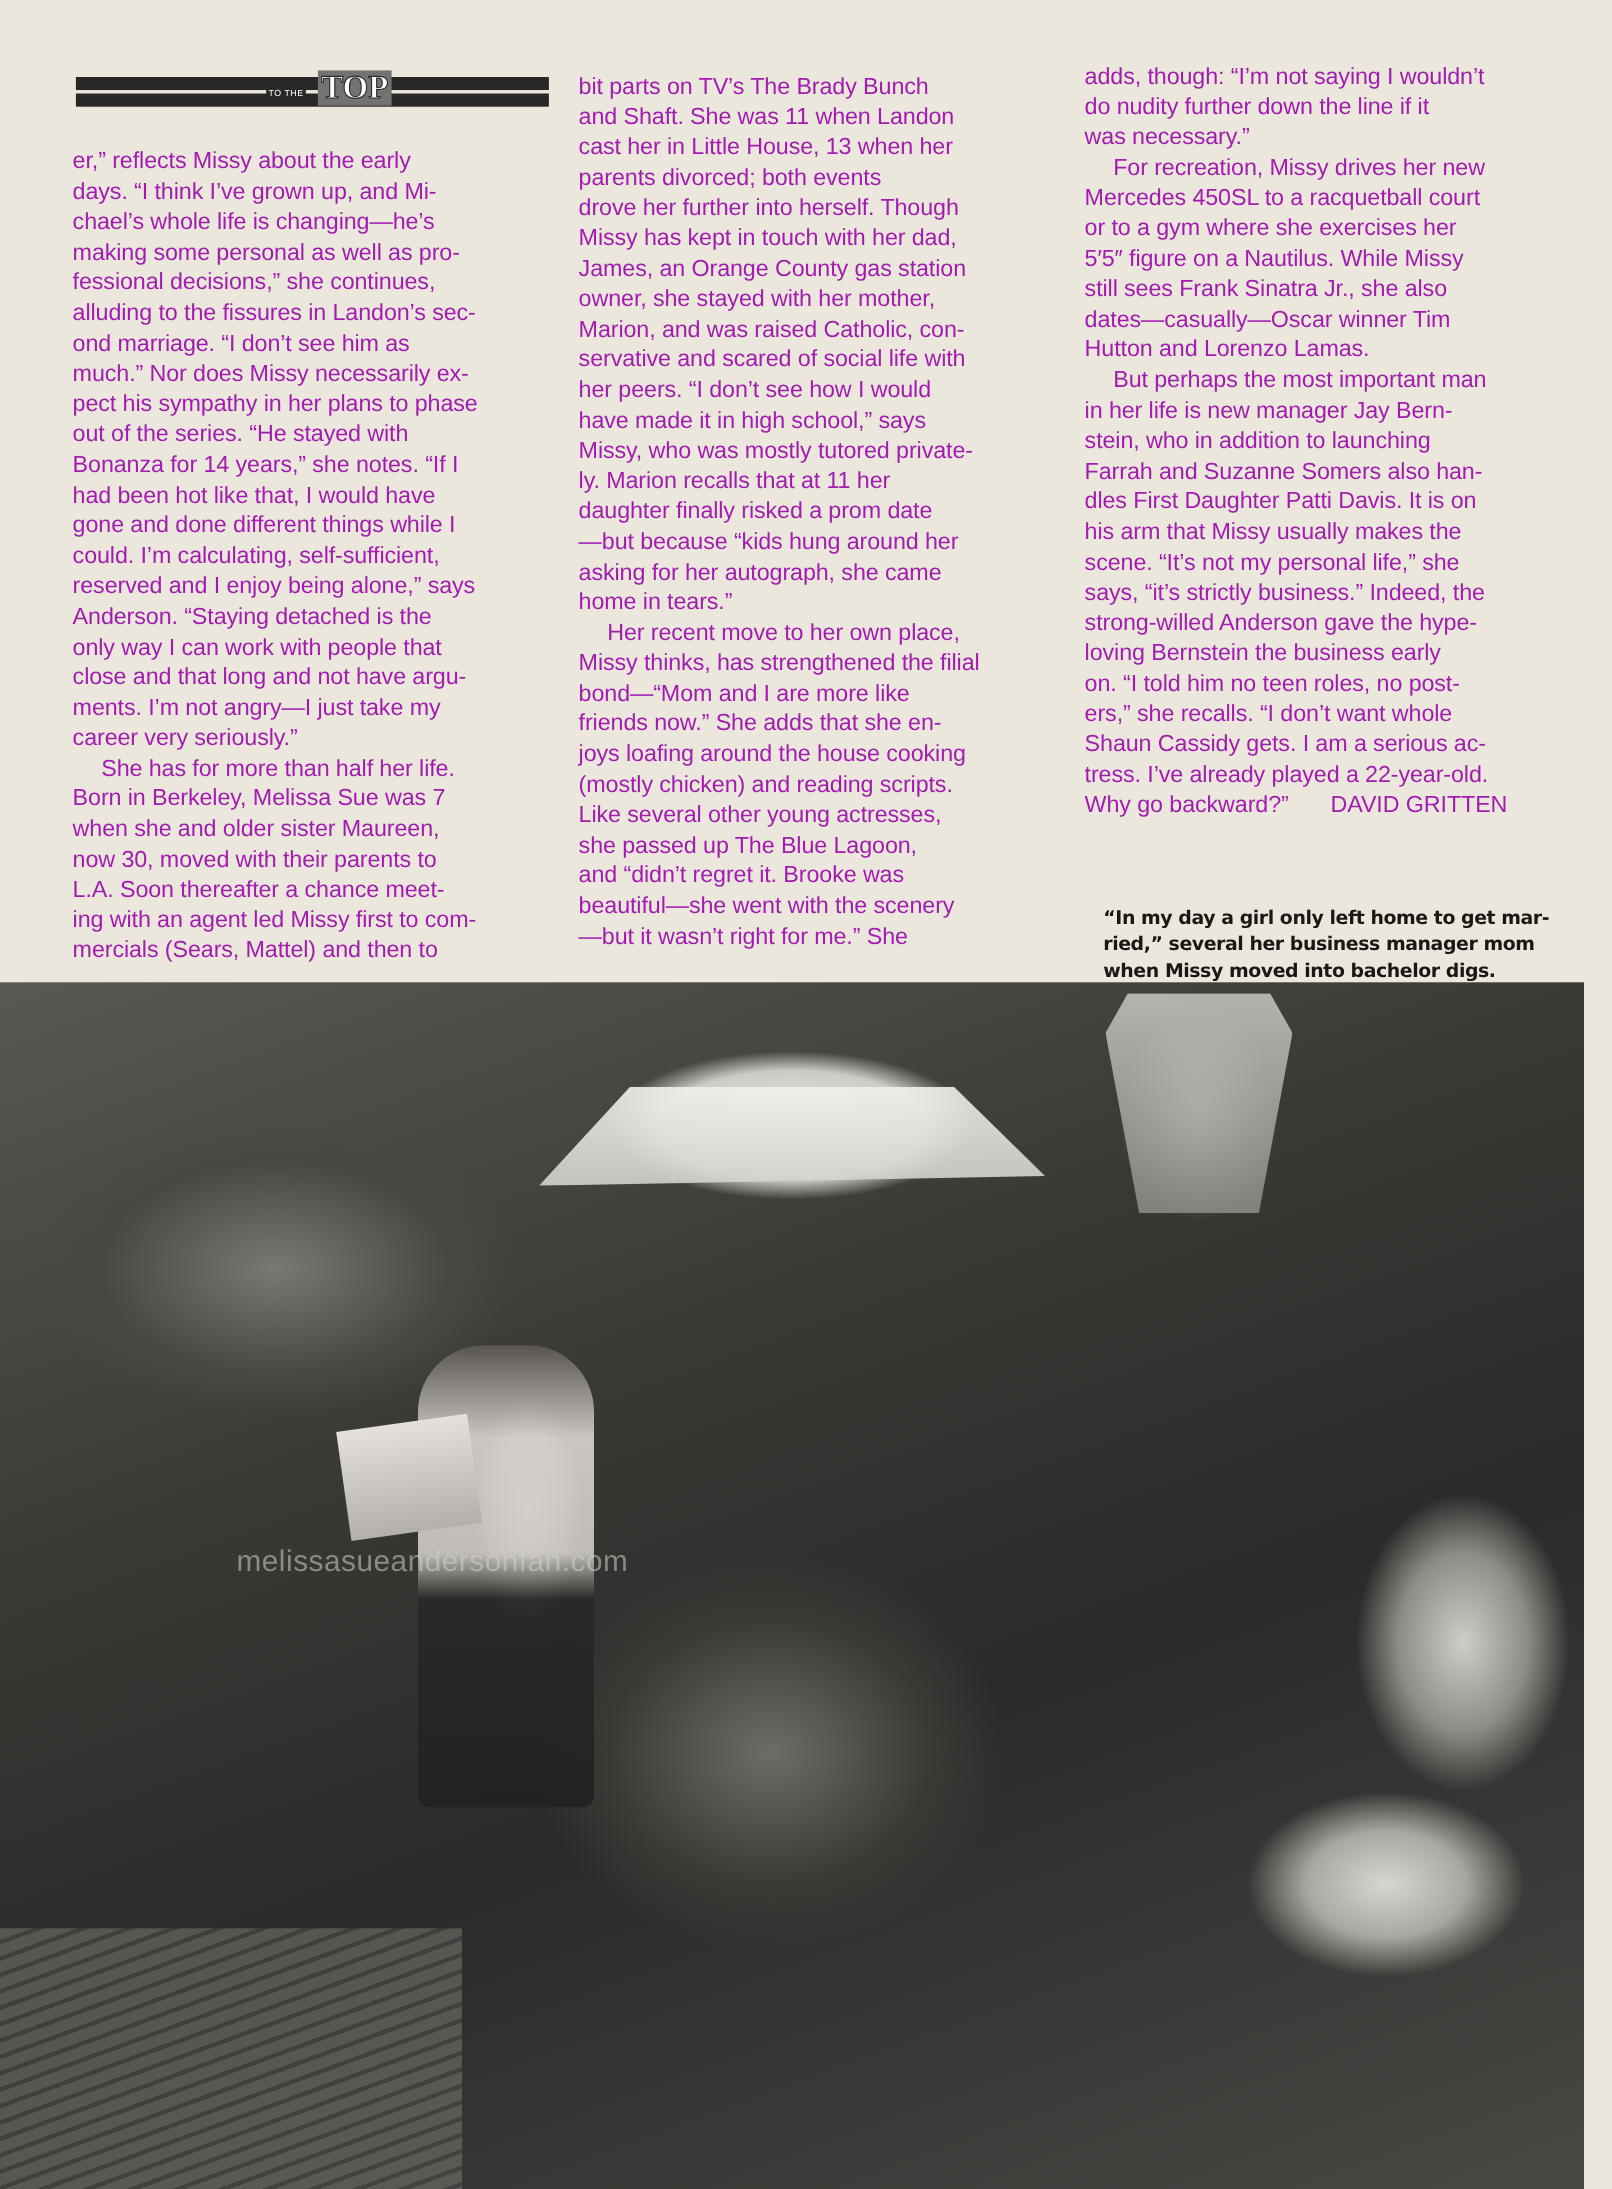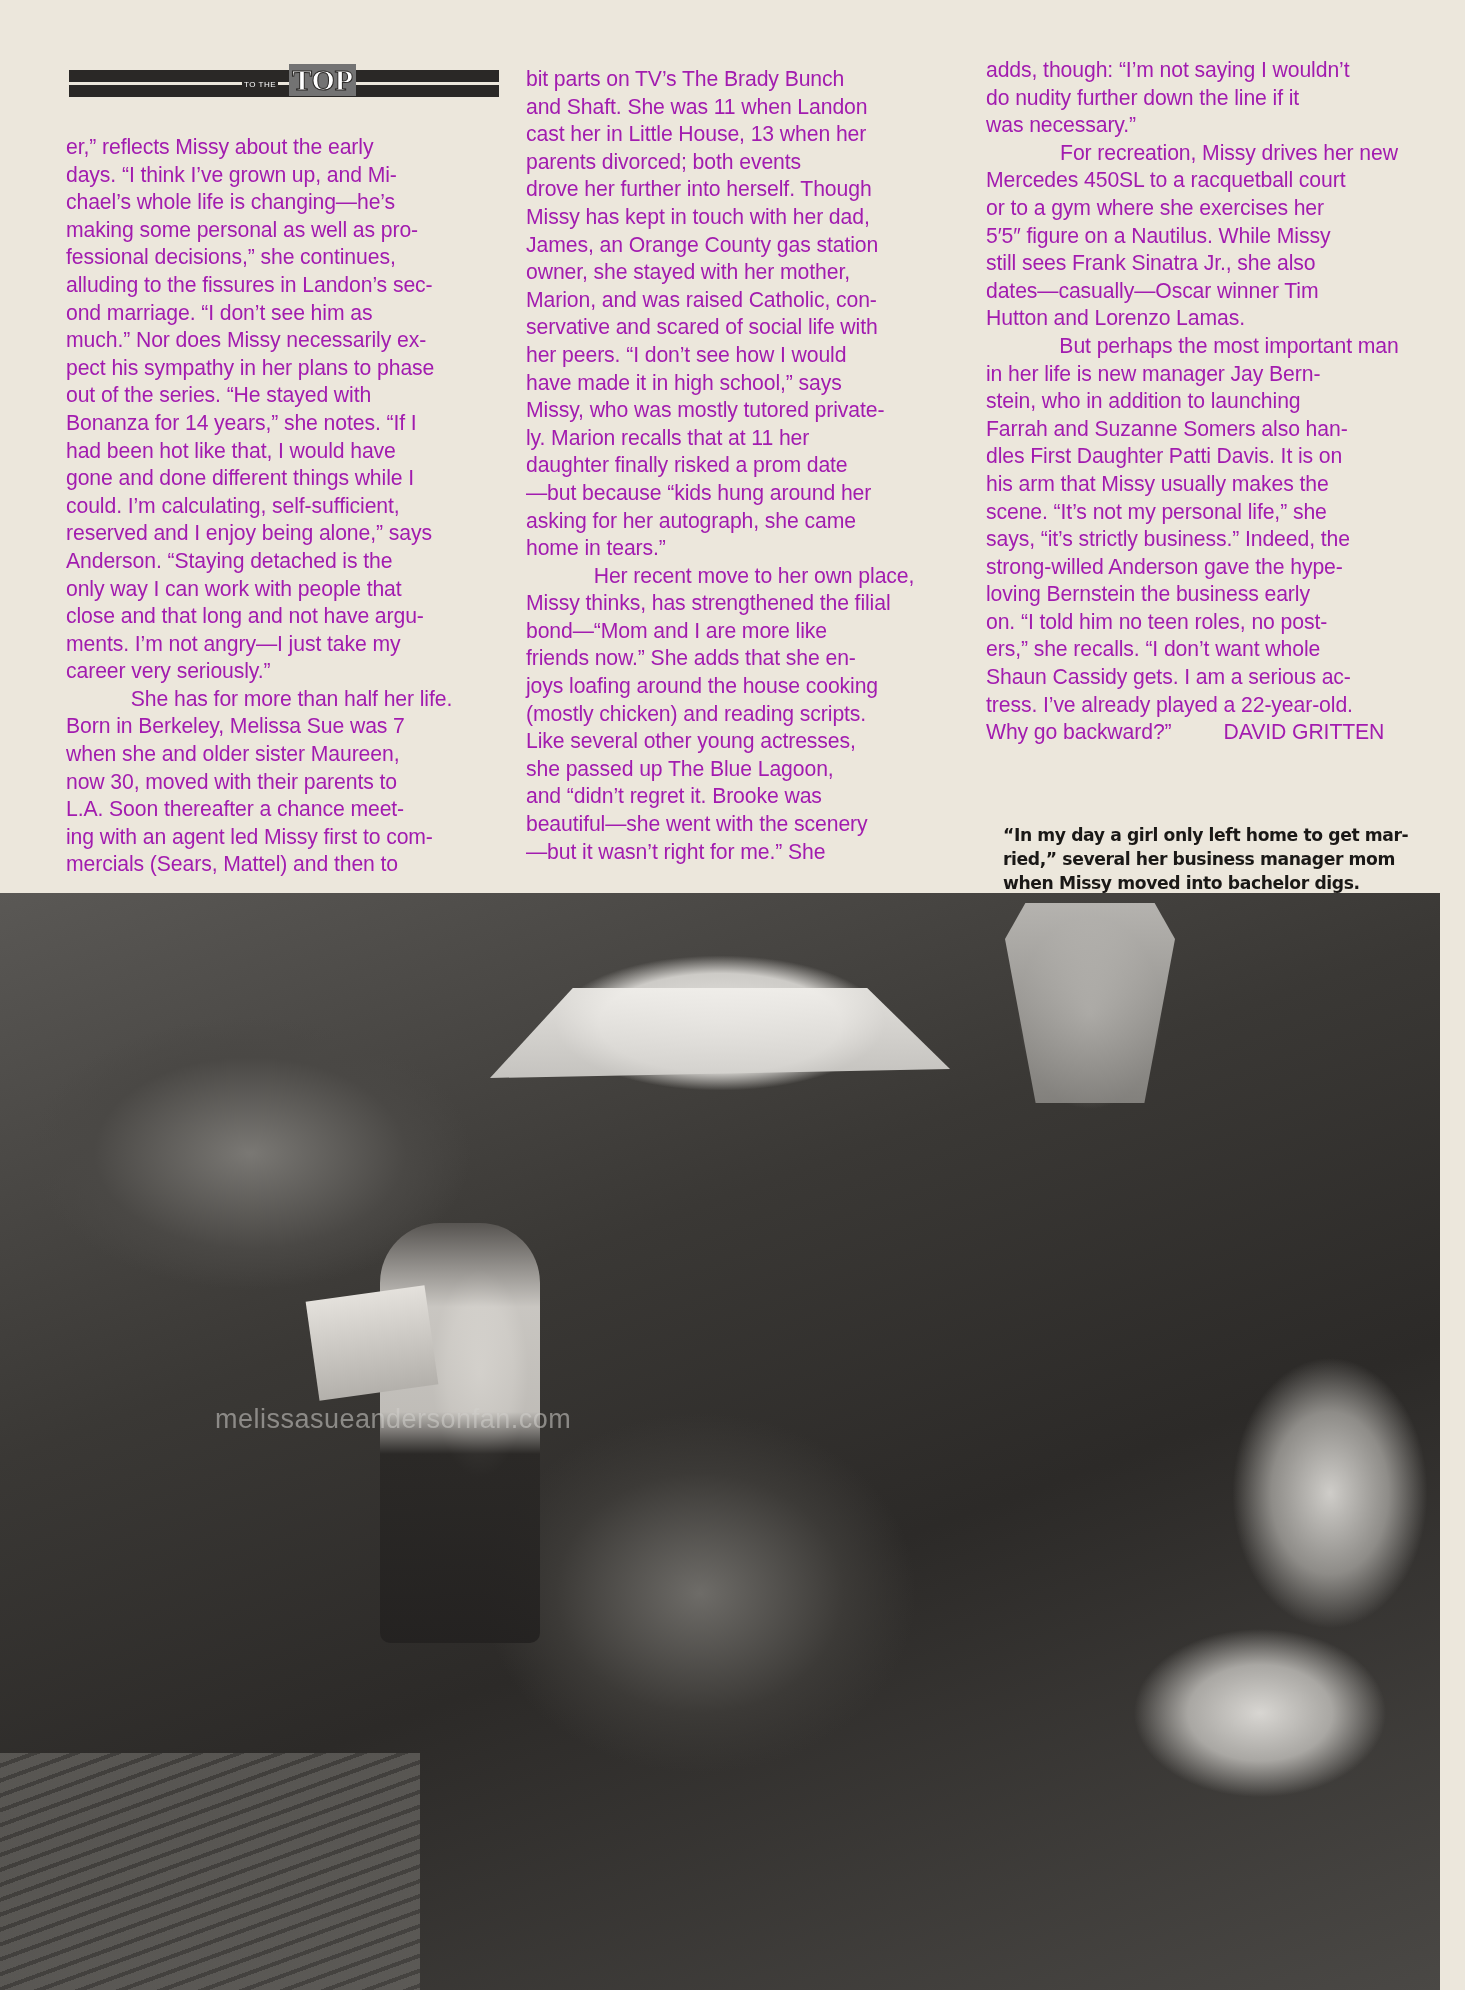--- a/index.html
+++ b/index.html
@@ -22,26 +22,26 @@
   }
   .header-bar .top {
     position:absolute; left:220px; top:-4px; font-family:"Liberation Serif", serif; font-weight:bold;
     font-size:30px; color:#fff; background:#737373; padding:0 3px; line-height:32px;
     -webkit-text-stroke:1px #2a2826;
   }
   .col {
     position:absolute; font-size:21.2px; line-height:27.6px; color:#a21caf;
     letter-spacing:-0.1px;
   }
-  .col .indent { text-indent:26px;text-align:center; }
+  .col .indent { text-indent:26px; }
   .col1 { left:66px; top:133px; width:425px; }
   .col2 { left:526px; top:65px; width:430px; }
   .col3 { left:986px; top:56px; width:460px; }
   .line-el { display:block; white-space:nowrap; }
-  .byline { margin-left:52px; }
+  .byline { margin-left:38px; }
   .caption {
     position:absolute; left:1003px; top:823px; width:440px;
     font-family:"DejaVu Sans", sans-serif; font-weight:bold; font-size:17.2px; line-height:24px;
     color:#1a1816; letter-spacing:-0.4px;
   }
   .photo {
     position:absolute; left:0; top:893px; width:1440px; height:1097px;
     background:
       radial-gradient(ellipse 180px 120px at 1260px 820px, #d8d6d2 0%, #a9a7a3 40%, rgba(60,60,60,0) 70%),
       radial-gradient(ellipse 130px 180px at 1330px 600px, #cfcdc9 0%, #8e8c88 45%, rgba(50,50,50,0) 75%),

